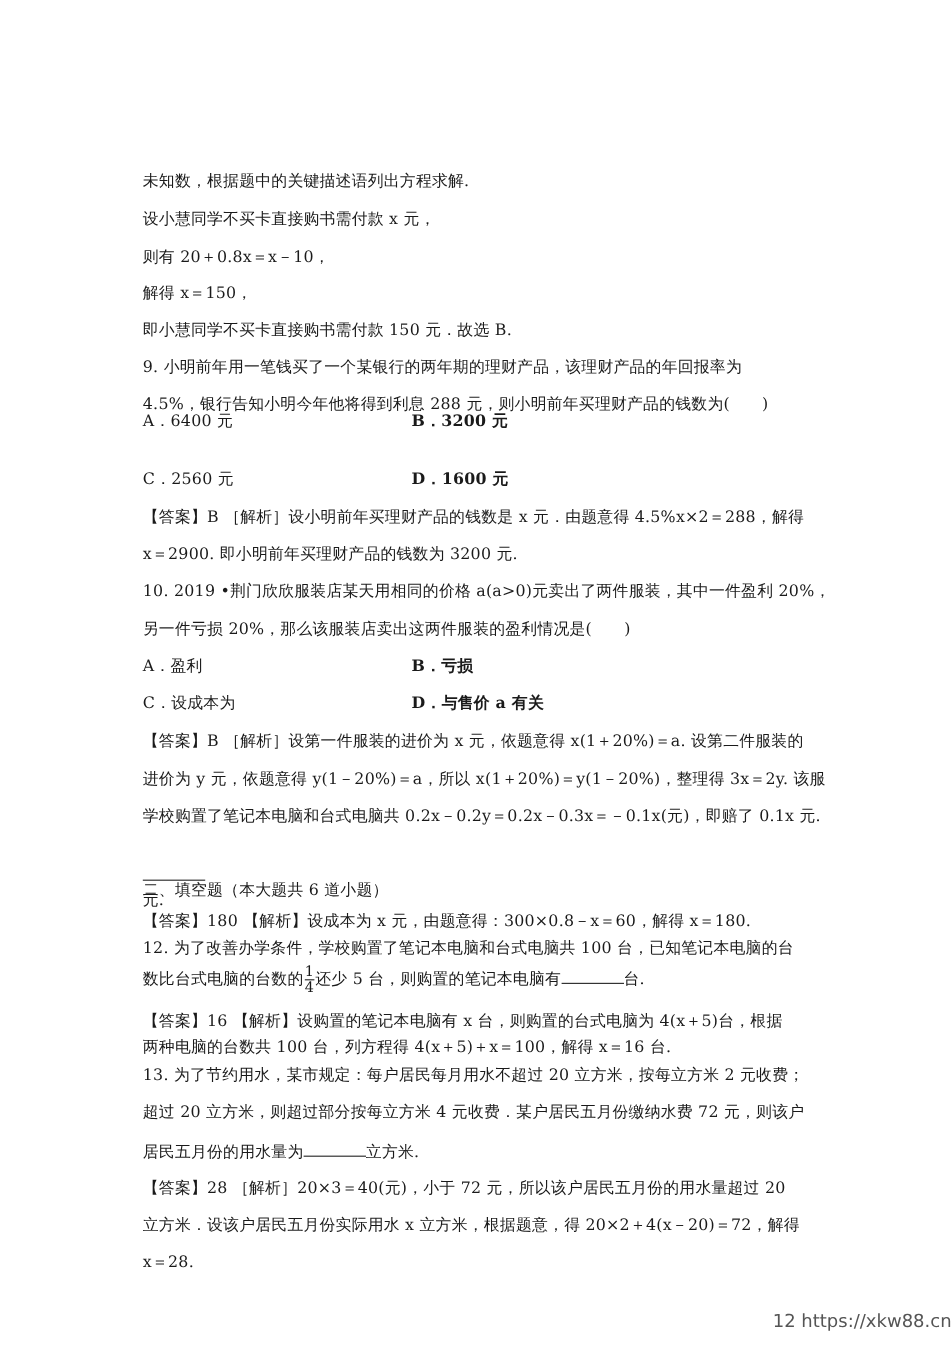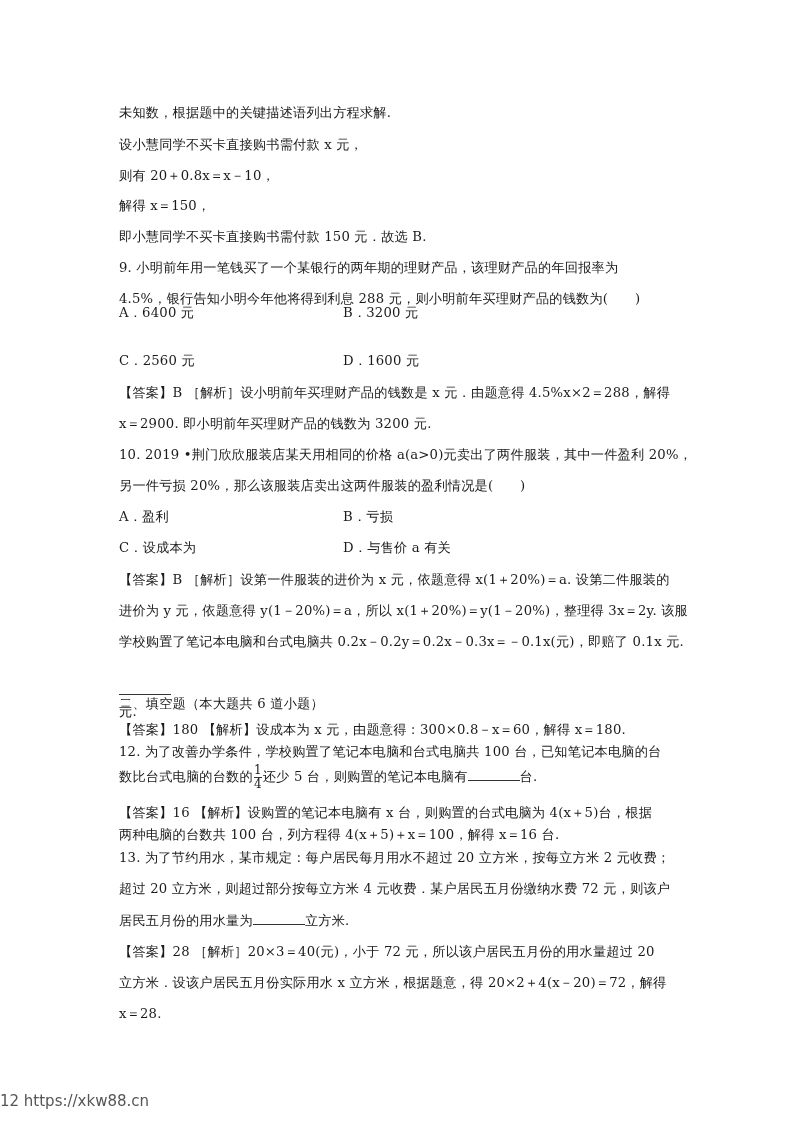--- a/index.html
+++ b/index.html
@@ -1,23 +1,23 @@
 <!DOCTYPE html>
 <html><head>
 <meta charset="utf-8">
 <style>
   html, body { margin: 0; padding: 0; background: #ffffff; }
   body { width: 793px; height: 1122px; position: relative; overflow: hidden;
          font-family: "DejaVu Serif", "Liberation Serif", serif; color: #1a1a1a; }
-  .line { position: absolute; left: 119px; white-space: nowrap; font-size: 13.2px; line-height: 16px; letter-spacing: 0.2px; }
-  .col2 { position: absolute; left: 343px; }
+  .line { position: absolute; left: 119px; white-space: nowrap; font-size: 13.2px; line-height: 16px; letter-spacing: 0.2px; margin-top: 39px; }
+  .col2 { position: absolute; left: 343px; font-weight: bold; }
   .blank { display: inline-block; width: 52px; border-bottom: 1px solid #333; height: 12px; vertical-align: baseline; }
   .frac { display: inline-block; vertical-align: middle; text-align: center; font-size: 12px; line-height: 13px; margin: 0 1px; }
   .frac span { display: block; }
-  .footer { position: absolute; top: 1092px; left: 0; width: 793px; text-align: left;
+  .footer { position: absolute; top: 1092px; left: 0; width: 793px; text-align: right;
             font-family: "DejaVu Sans", "Liberation Sans", sans-serif; font-size: 15px; color: #555; }
 </style>
 </head>
 <body>
 
 <div>
   <div class="line" style="top:105px">未知数，根据题中的关键描述语列出方程求解.</div>
   <div class="line" style="top:137px">设小慧同学不买卡直接购书需付款 x 元，</div>
   <div class="line" style="top:168px">则有 20＋0.8x＝x－10，</div>
   <div class="line" style="top:198px">解得 x＝150，</div>

